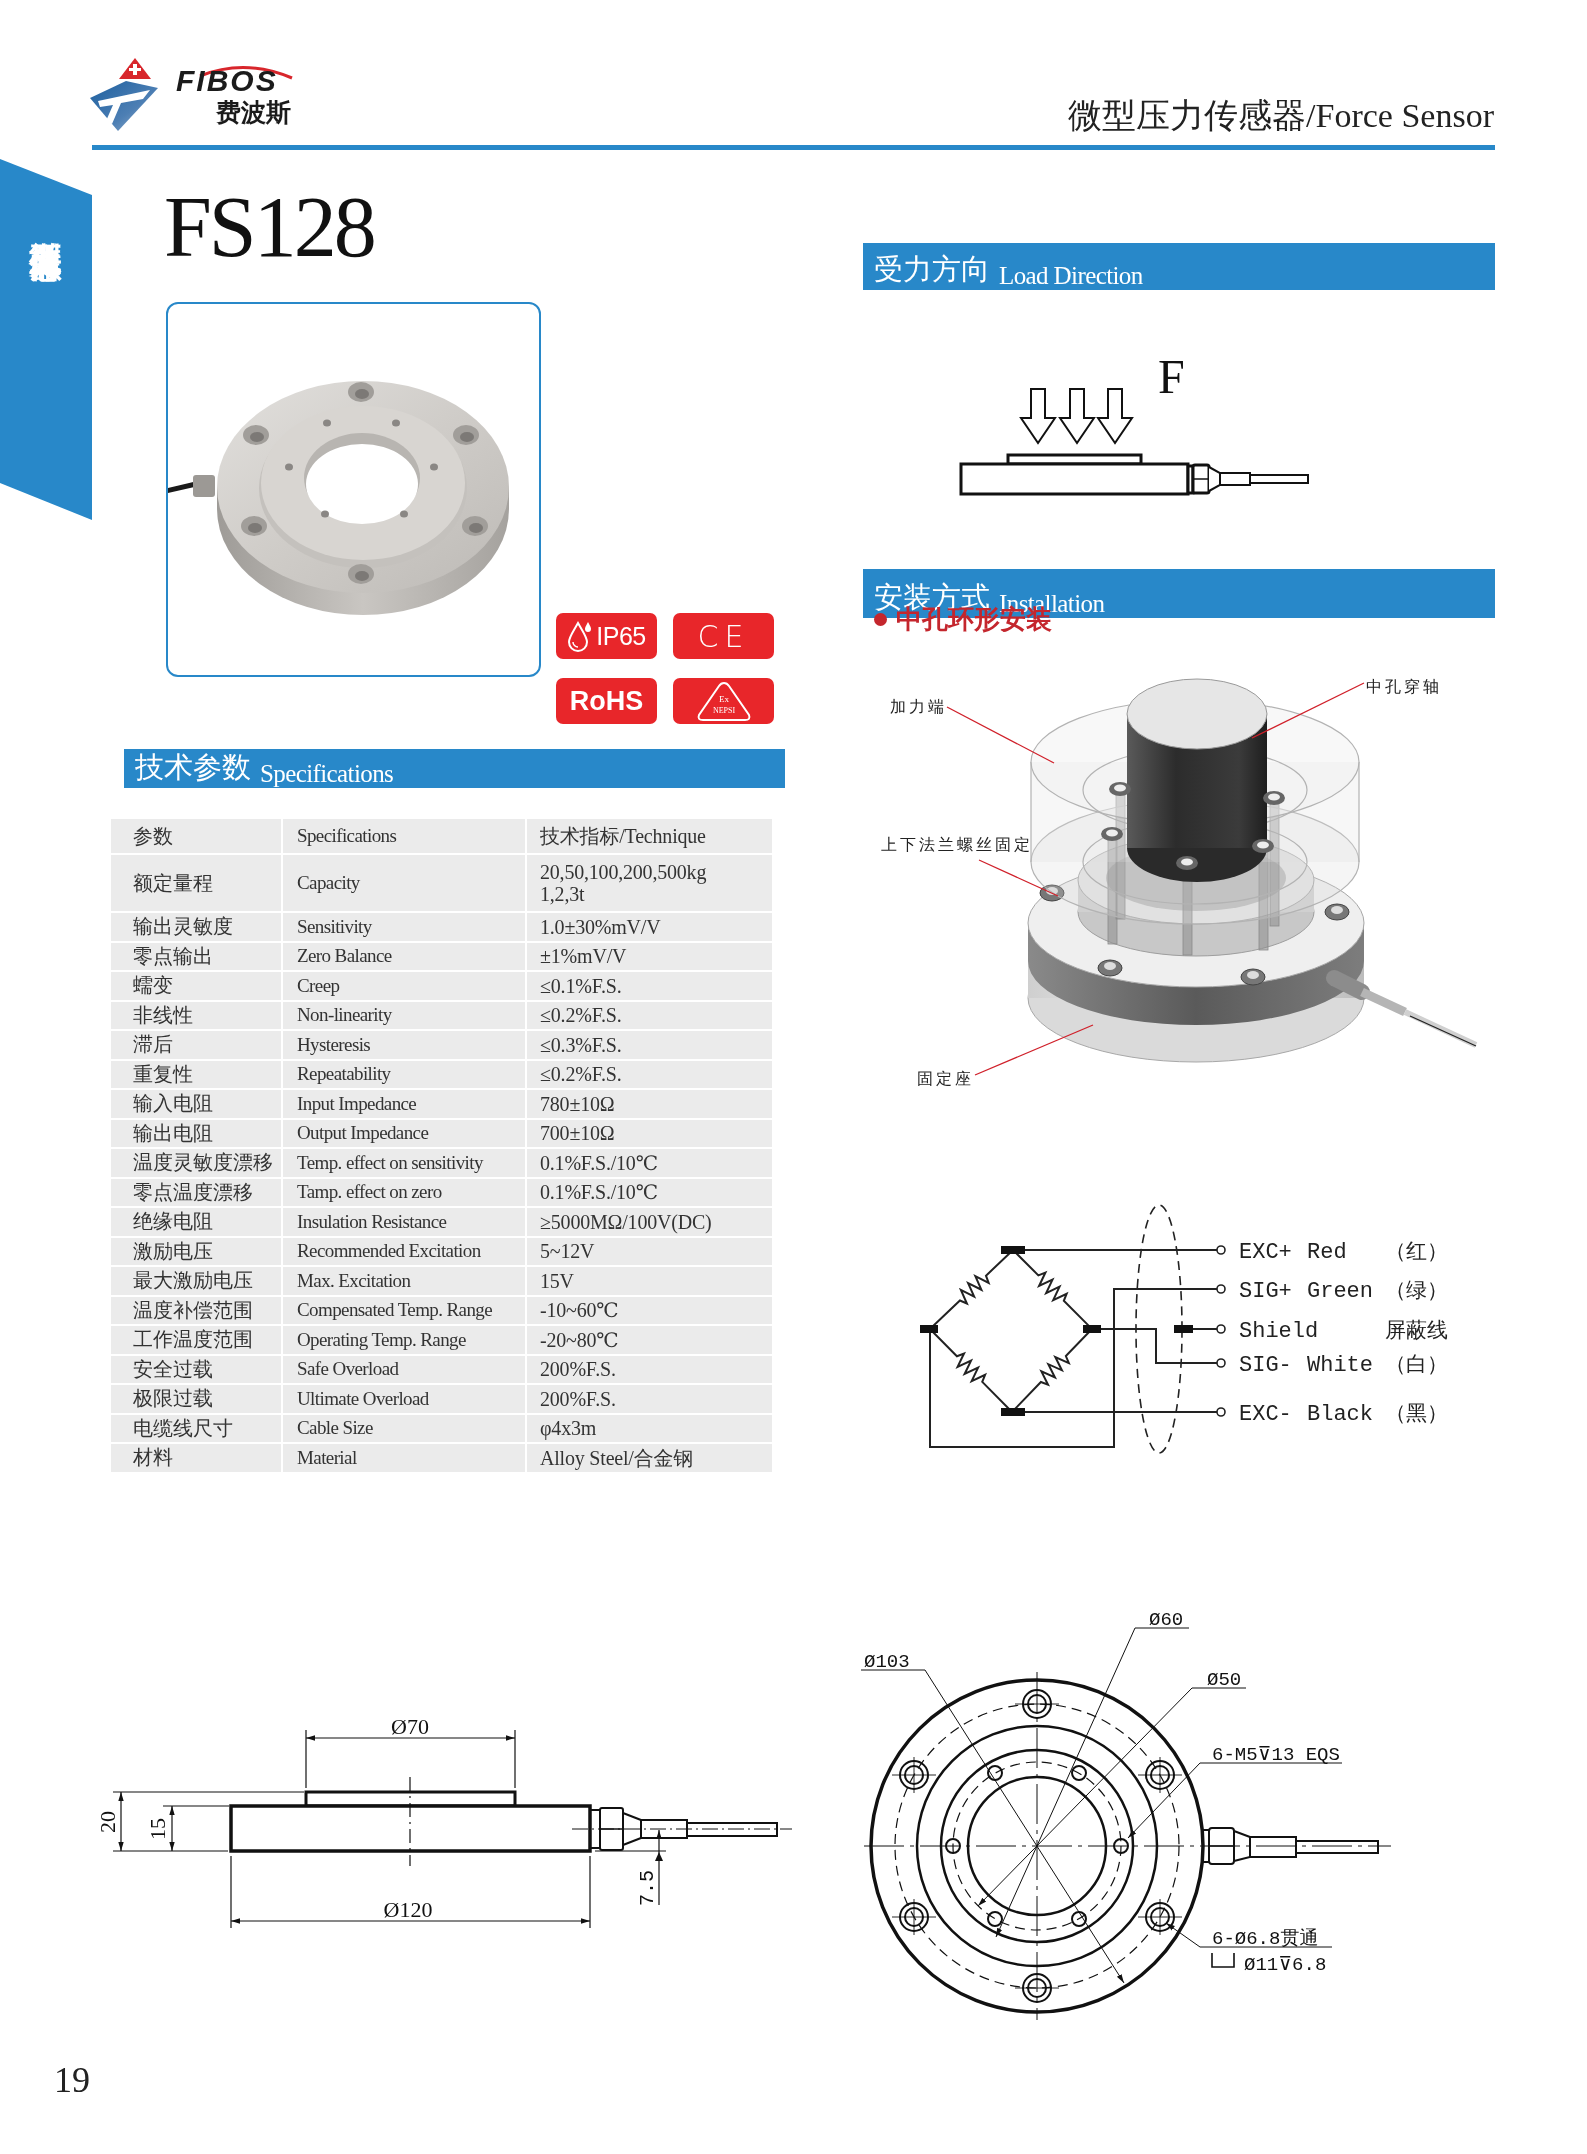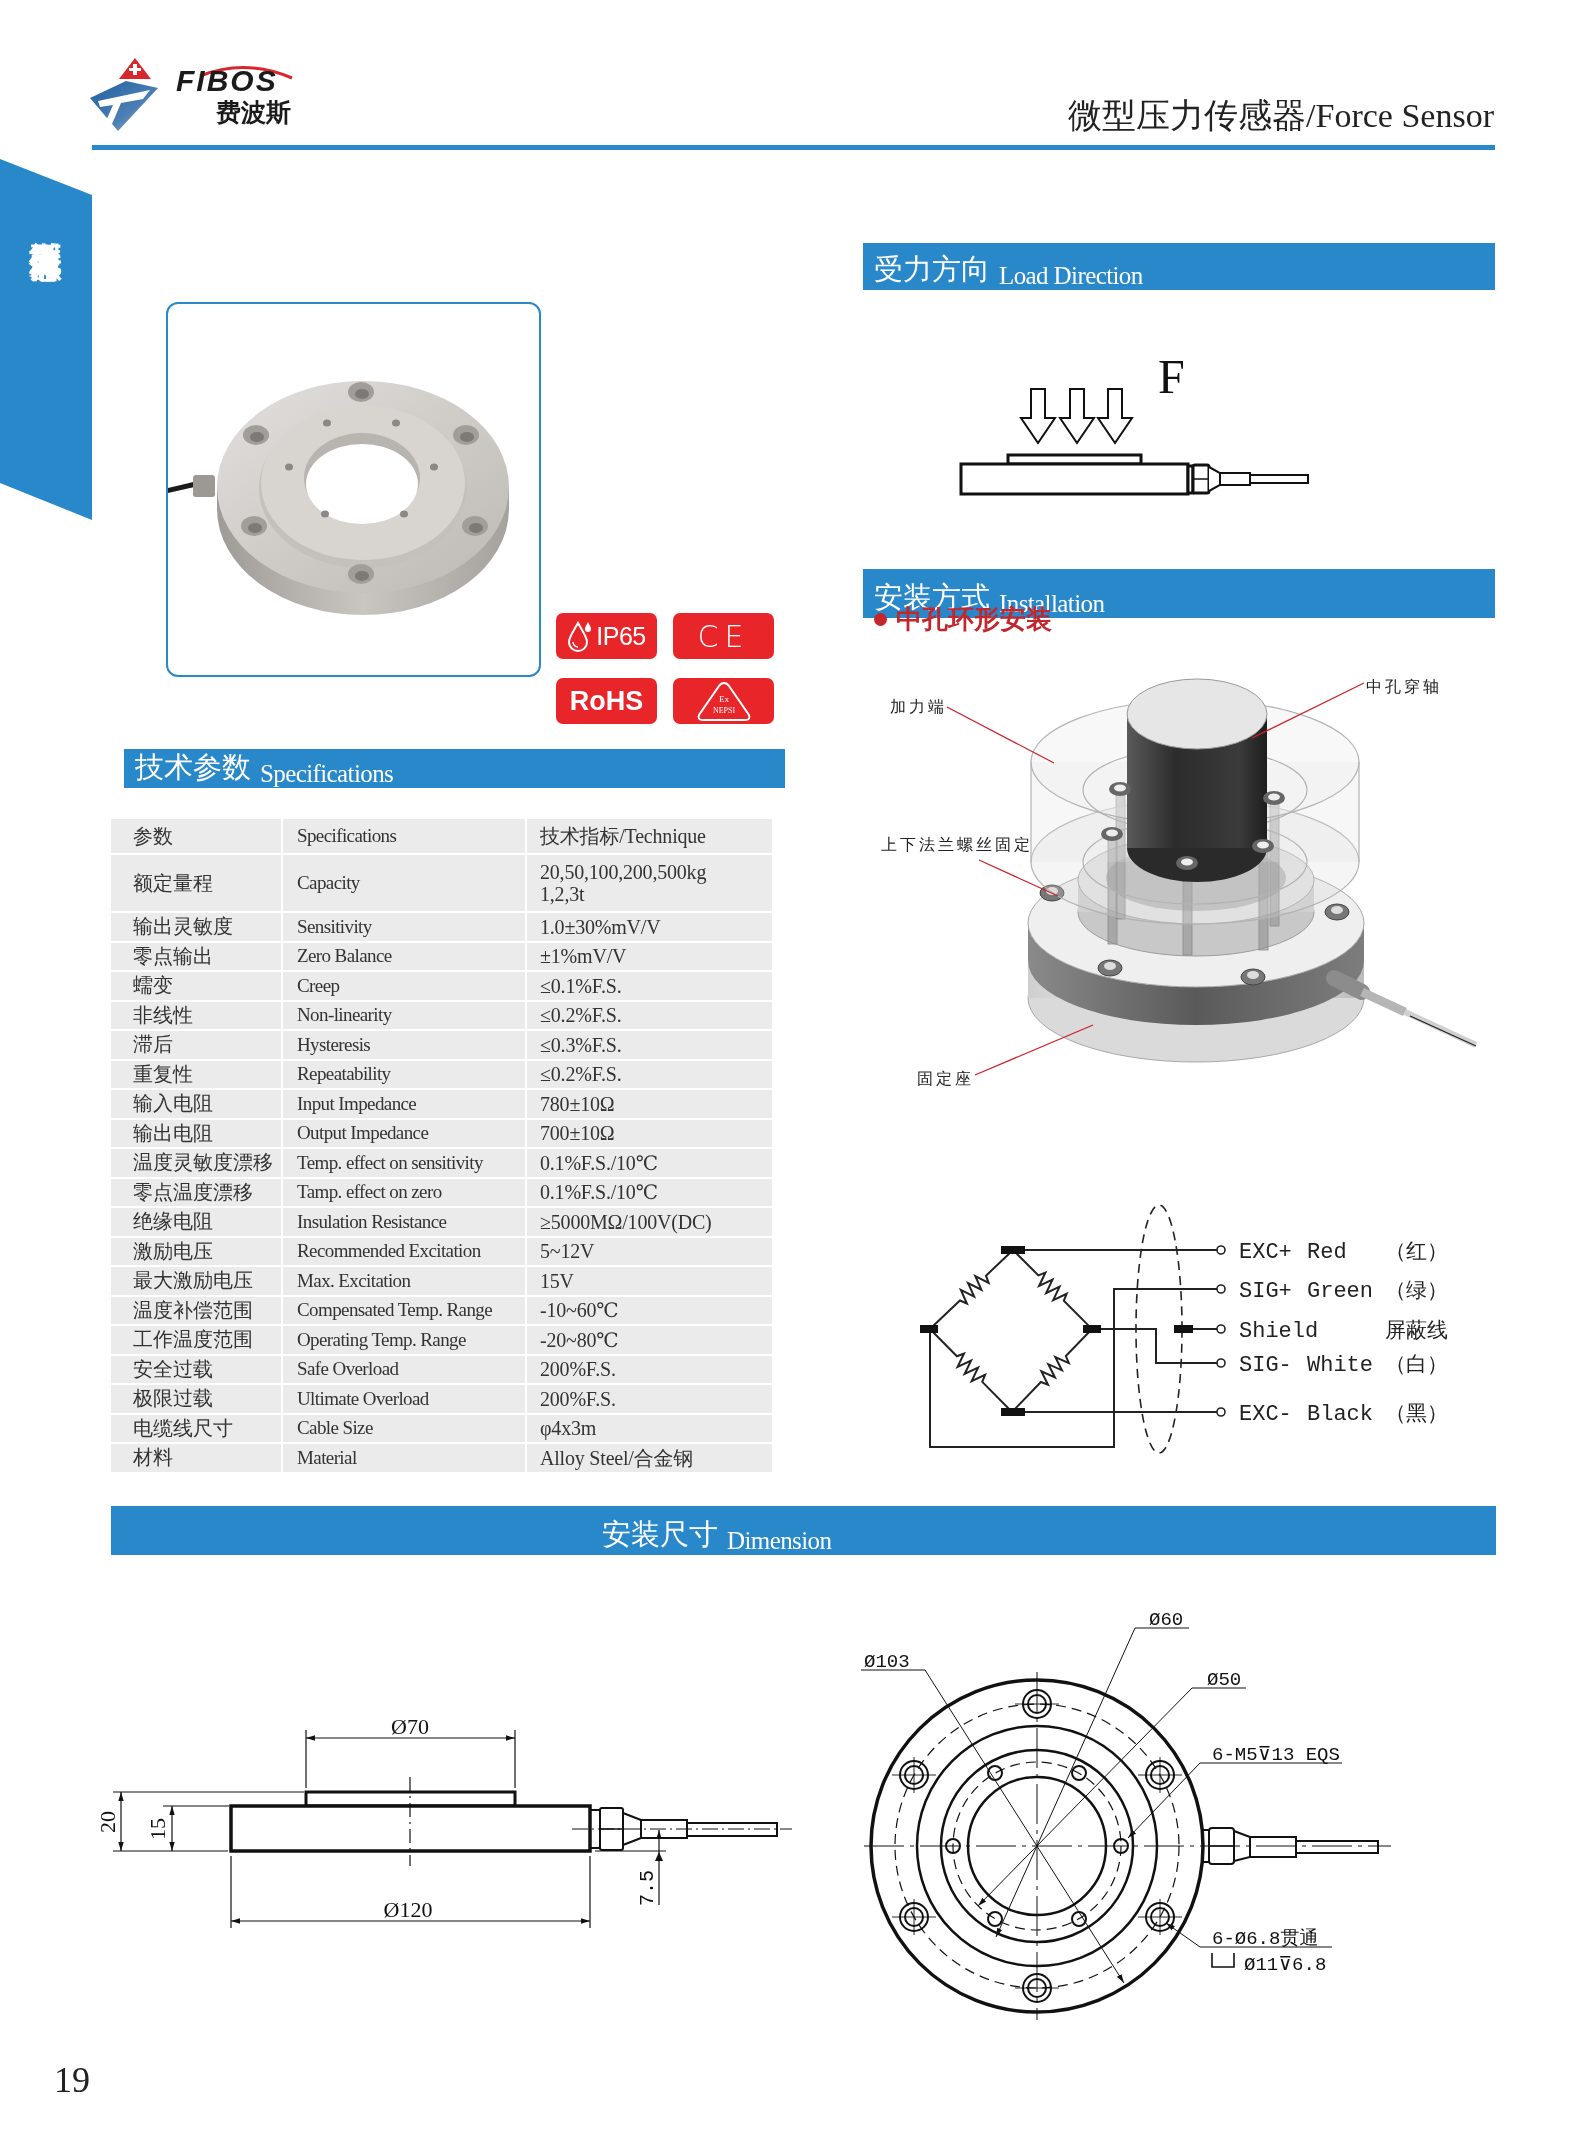--- a/index.html
+++ b/index.html
@@ -54,20 +54,21 @@
     <text x="176" y="91" font-size="30" font-style="italic" font-weight="bold" fill="#1b1b1b" font-family="Liberation Sans, sans-serif" letter-spacing="2">FIBOS</text>
     <text x="216" y="121" font-size="25" font-weight="bold" fill="#1b1b1b" font-family="DejaVu Sans, sans-serif">费波斯</text>
   </svg>
 
   <div id="header-title">微型压力传感器/Force Sensor</div>
   <div id="header-line"></div>
 
   <div id="side-tab"></div>
   <div id="side-tab-text">微型压力传感器</div>
 
+  <div id="model">FS128</div>
 
   <div id="photo-box">
     <svg style="left:-2px;top:-2px;width:375px;height:375px" viewBox="166 302 375 375">
       <defs>
         <linearGradient id="metalTop" x1="0" y1="0" x2="1" y2="1">
           <stop offset="0" stop-color="#e2e0dd"></stop>
             <stop offset="0.5" stop-color="#cfccc8"></stop>
             <stop offset="1" stop-color="#bdbab6"></stop>
         </linearGradient>
         <linearGradient id="metalSide" x1="0" y1="0" x2="1" y2="0">
@@ -416,24 +417,20 @@
       <text x="1239" y="1371">SIG-</text>
       <text x="1307" y="1371">White</text>
       <text x="1448" y="1371" text-anchor="end" font-family="DejaVu Sans, sans-serif" font-size="21">（白）</text>
 
       <text x="1239" y="1420">EXC-</text>
       <text x="1307" y="1420">Black</text>
       <text x="1448" y="1420" text-anchor="end" font-family="DejaVu Sans, sans-serif" font-size="21">（黑）</text>
     </g>
   </svg>
 
-  <div class="bar" style="left:111px;top:1506px;width:1385px;height:49px;padding-left:491px;">
-    <span class="cn">安装尺寸</span>
-    <span class="en">Dimension</span>
-  </div>
 
   <svg style="left:90px;top:1700px;width:720px;height:240px" viewBox="90 1700 720 240">
     <defs>
       <marker id="arrS" viewBox="0 0 10 10" refX="10" refY="5" markerWidth="9" markerHeight="9" orient="auto-start-reverse" markerUnits="userSpaceOnUse">
         <path d="M0,2 L10,5 L0,8 Z" fill="#111"></path>
       </marker>
     </defs>
     <g fill="none" stroke="#111">
       <rect x="306" y="1792" width="209" height="14" stroke-width="3" fill="#fff"></rect>
       <rect x="231" y="1806" width="359" height="45" stroke-width="3.5" fill="#fff"></rect>

